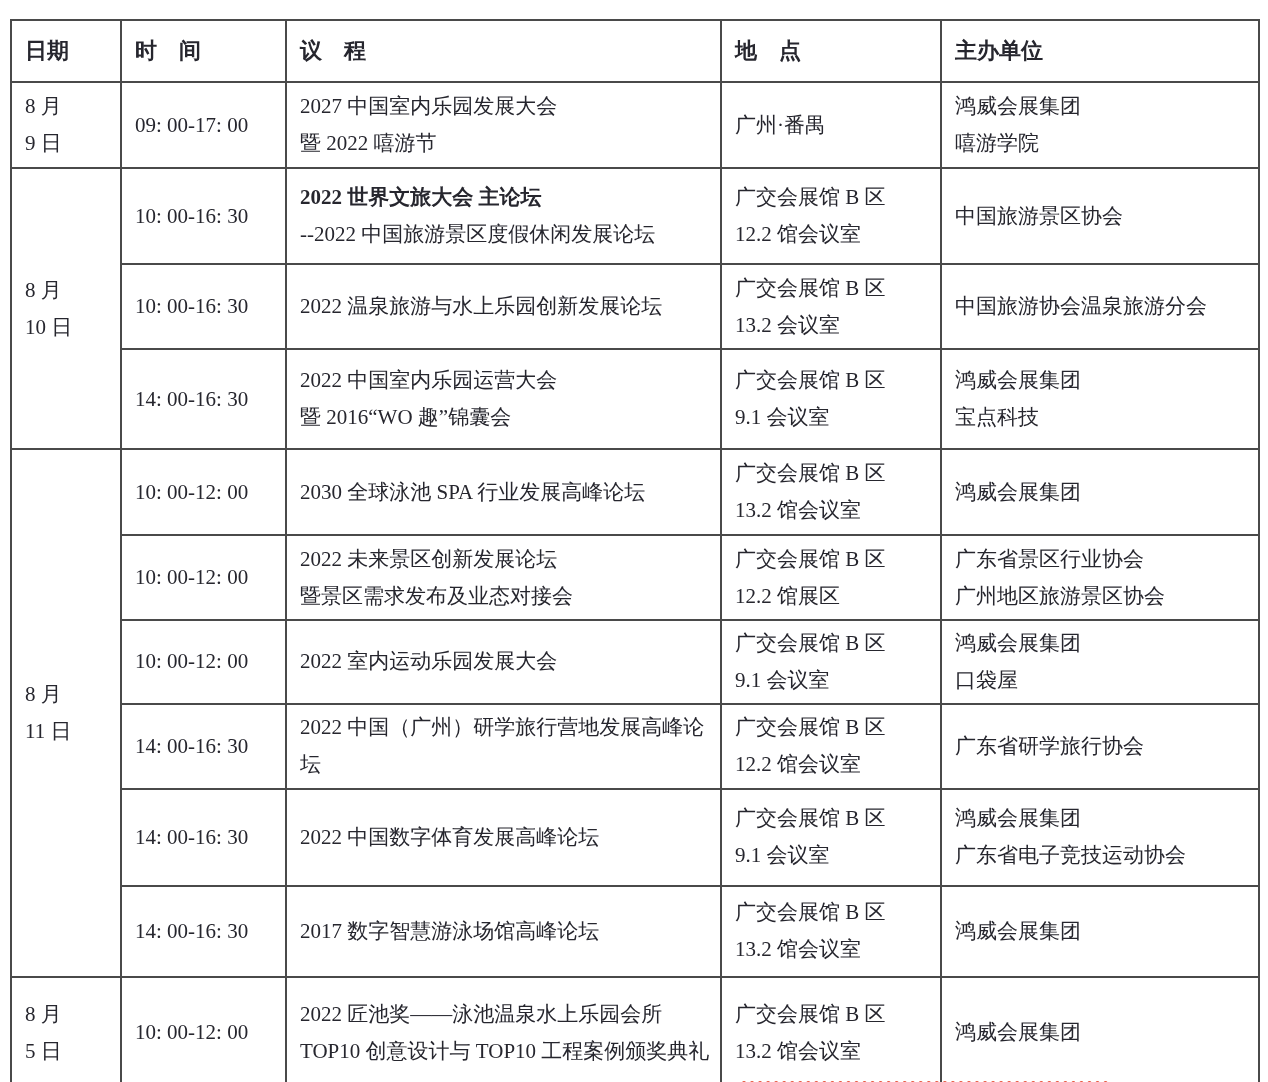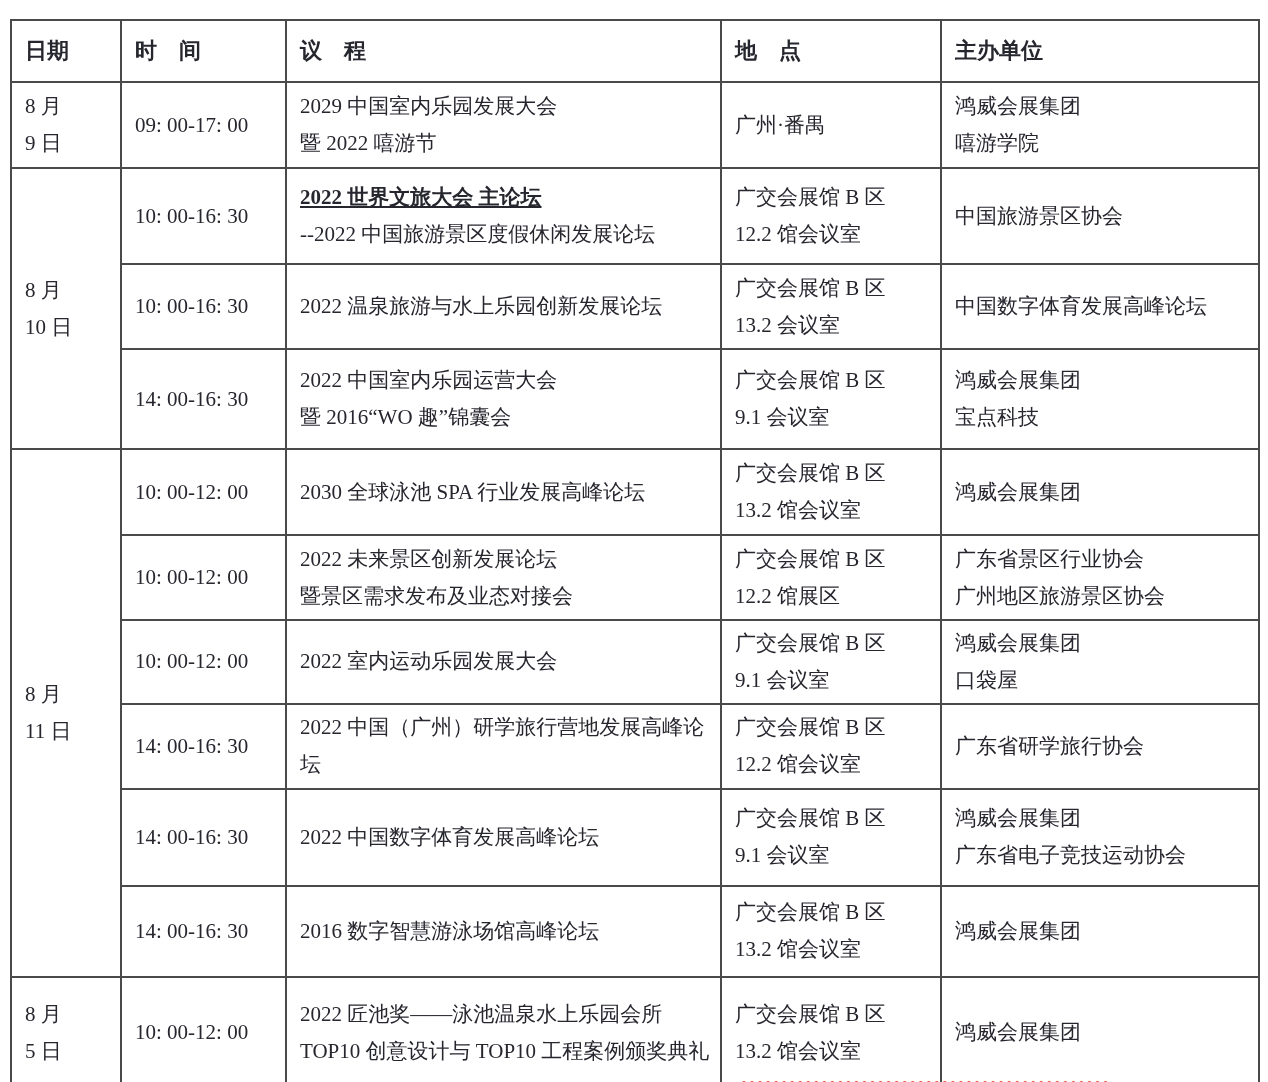--- a/index.html
+++ b/index.html
@@ -39,21 +39,21 @@
   table.schedule th{
     font-weight:bold;
     font-size:22px;
   }
   td.date-cell{padding-left:30px;}
   td.time-cell{padding-left:14px;white-space:nowrap;font-family:Liberation Serif, serif;}
   td.agenda-cell{padding-left:11px;padding-right:6px;}
   td.venue-cell{padding-left:18px;}
   td.org-cell{padding-left:14px;}
   .ln{display:block;}
-  .bold{font-weight:bold;text-decoration:underline;}
+  .bold{font-weight:bold;}
   
   tr.h-head{height:62px;}
   tr.h-r1{height:86px;}
   tr.h-r2{height:96px;}
   tr.h-r3{height:85px;}
   tr.h-r4{height:100px;}
   tr.h-r5{height:86px;}
   tr.h-r6{height:85px;}
   tr.h-r7{height:83px;}
   tr.h-r8{height:85px;}
@@ -92,21 +92,21 @@
       <th>主办单位</th>
     </tr>
 
     <tr class="h-r1">
       <td class="date-cell">
         <span class="ln">8 月</span>
         <span class="ln">9 日</span>
       </td>
       <td class="time-cell">09: 00-17: 00</td>
       <td class="agenda-cell">
-        <span class="ln">2029 中国室内乐园发展大会</span>
+        <span class="ln">2027 中国室内乐园发展大会</span>
         <span class="ln">暨 2022 嘻游节</span>
       </td>
       <td class="venue-cell">
         <span class="ln">广州·番禺</span>
       </td>
       <td class="org-cell">
         <span class="ln">鸿威会展集团</span>
         <span class="ln">嘻游学院</span>
       </td>
     </tr>
@@ -132,21 +132,21 @@
     <tr class="h-r3">
       <td class="time-cell">10: 00-16: 30</td>
       <td class="agenda-cell">
         <span class="ln">2022 温泉旅游与水上乐园创新发展论坛</span>
       </td>
       <td class="venue-cell">
         <span class="ln">广交会展馆 B 区</span>
         <span class="ln">13.2 会议室</span>
       </td>
       <td class="org-cell">
-        <span class="ln">中国数字体育发展高峰论坛</span>
+        <span class="ln">中国旅游协会温泉旅游分会</span>
       </td>
     </tr>
     <tr class="h-r4">
       <td class="time-cell">14: 00-16: 30</td>
       <td class="agenda-cell">
         <span class="ln">2022 中国室内乐园运营大会</span>
         <span class="ln">暨 2016“WO 趣”锦囊会</span>
       </td>
       <td class="venue-cell">
         <span class="ln">广交会展馆 B 区</span>
@@ -227,21 +227,21 @@
         <span class="ln">9.1 会议室</span>
       </td>
       <td class="org-cell">
         <span class="ln">鸿威会展集团</span>
         <span class="ln">广东省电子竞技运动协会</span>
       </td>
     </tr>
     <tr class="h-r10">
       <td class="time-cell">14: 00-16: 30</td>
       <td class="agenda-cell">
-        <span class="ln">2016 数字智慧游泳场馆高峰论坛</span>
+        <span class="ln">2017 数字智慧游泳场馆高峰论坛</span>
       </td>
       <td class="venue-cell">
         <span class="ln">广交会展馆 B 区</span>
         <span class="ln">13.2 馆会议室</span>
       </td>
       <td class="org-cell">
         <span class="ln">鸿威会展集团</span>
       </td>
     </tr>
 

